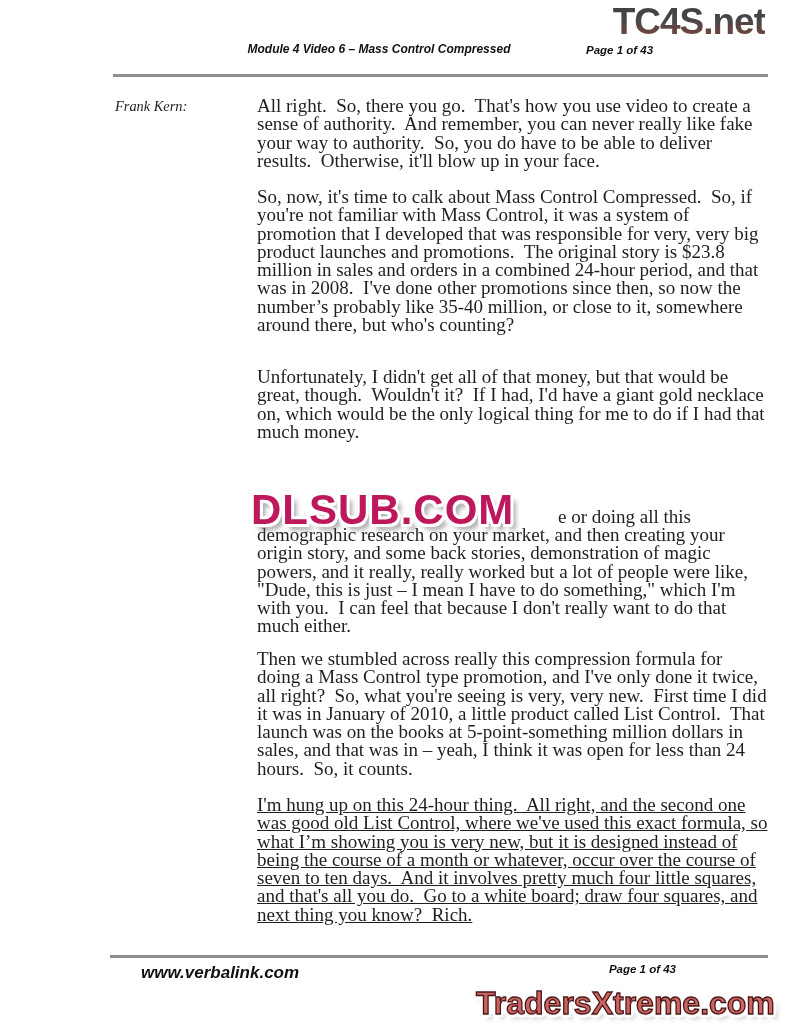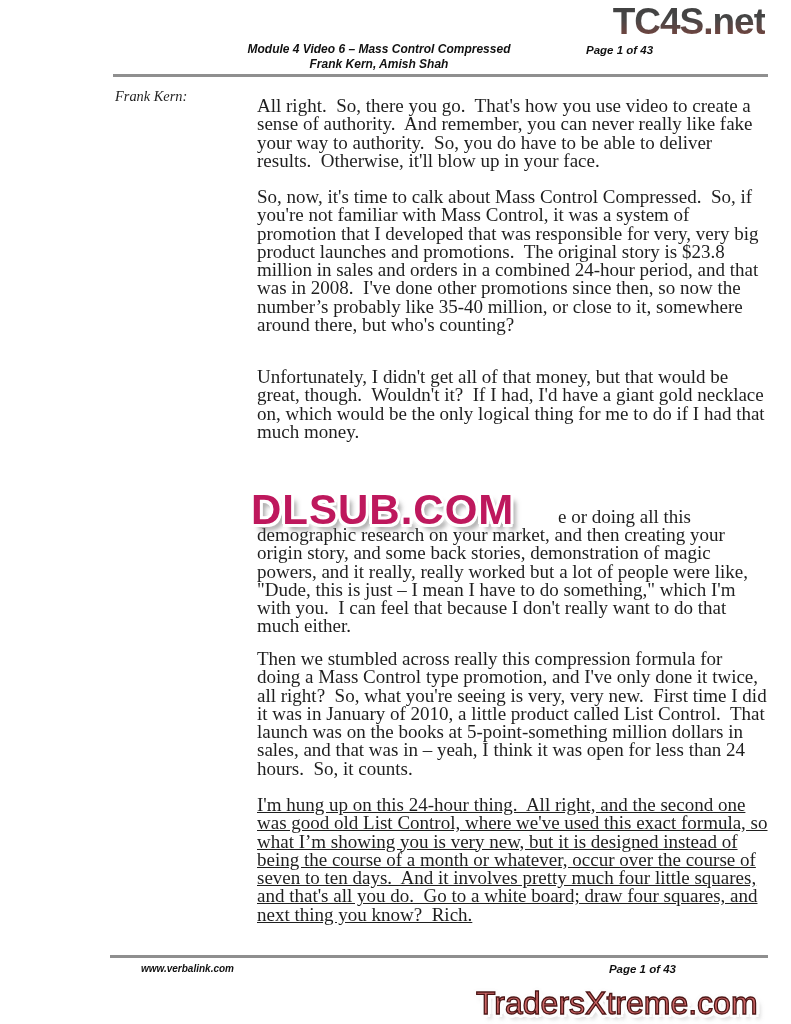--- a/index.html
+++ b/index.html
@@ -30,21 +30,21 @@
     position:absolute;top:42px;left:179px;width:400px;
     text-align:center;
     font-family:"Liberation Sans", sans-serif;
     font-weight:bold;font-style:italic;font-size:12px;line-height:14.5px;color:#111;
   }
   .rule{position:absolute;background:#8f8f8f;height:3px;}
   .rule-top{top:74px;left:113px;width:655px;}
   .rule-bottom{top:955px;left:110px;width:658px;}
   
   .speaker{
-    position:absolute;left:115px;top:87px;
+    position:absolute;left:115px;top:97px;
     font-style:italic;font-size:14.4px;line-height:18.3px;
   }
   .para{
     position:absolute;left:257px;
     font-size:19px;line-height:18.3px;
     white-space:pre;
   }
   .p1{top:97px;}
   .p2{top:188px;}
   .p3{top:368px;}
@@ -62,49 +62,48 @@
     text-shadow:
       -2px -2px 0 #fff, 2px -2px 0 #fff, -2px 2px 0 #fff, 2px 2px 0 #fff,
       -3px 0 0 #fff, 3px 0 0 #fff, 0 -3px 0 #fff, 0 3px 0 #fff,
       -2px 3px 0 #fff, 2px 3px 0 #fff,
       5px 6px 5px rgba(110,110,110,0.65);
   }
   
   .footer-site{
     position:absolute;top:963px;left:115px;
     font-family:"Liberation Sans", sans-serif;
-    font-weight:bold;font-style:italic;font-size:10px;color:#111;padding-left:26px;
+    font-weight:bold;font-style:italic;font-size:17px;color:#111;padding-left:26px;
   }
   .page-num-bottom{
     position:absolute;top:963px;left:500px;width:176px;text-align:right;
     font-family:"Liberation Sans", sans-serif;
     font-weight:bold;font-style:italic;font-size:11.5px;color:#111;
   }
   .tradersxtreme-logo{
     position:absolute;top:986px;left:476px;z-index:5;
     font-family:"Liberation Sans", sans-serif;
-    font-weight:400;font-size:32px;line-height:34px;letter-spacing:0px;
+    font-weight:700;font-size:32px;line-height:34px;letter-spacing:0px;
     color:#ca6565;
     -webkit-text-stroke:1.3px #4a1414;
     text-shadow:
       -3px -3px 0 #fdfdfd, 3px -3px 0 #fdfdfd, -3px 3px 0 #fdfdfd, 3px 3px 0 #fdfdfd,
       -4px 0 0 #fdfdfd, 4px 0 0 #fdfdfd, 0 -4px 0 #fdfdfd, 0 4px 0 #fdfdfd,
       4px 5px 4px rgba(150,150,150,0.55);
   }
 </style>
 </head>
 <body>
 
 <div class="page">
 
   <div class="tc4s-logo">TC4S.net</div>
 
   <div class="doc-title">
     <div>Module 4 Video 6 – Mass Control Compressed</div>
-    <div>Frank Kern, Amish Shah</div>
   </div>
 
   <div class="page-num-top">Page 1 of 43</div>
 
   <div class="rule rule-top"></div>
 
   <div class="speaker">Frank Kern:</div>
 
   <div class="para p1">All right.  So, there you go.  That's how you use video to create a
 sense of authority.  And remember, you can never really like fake

